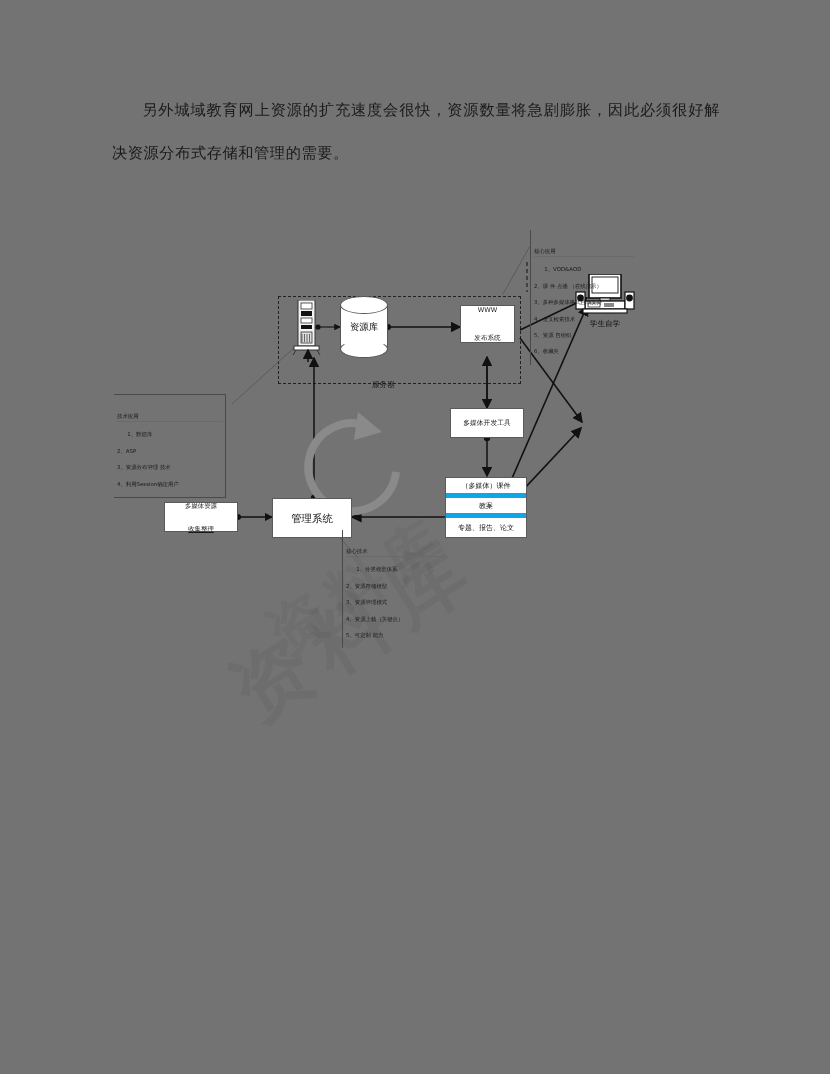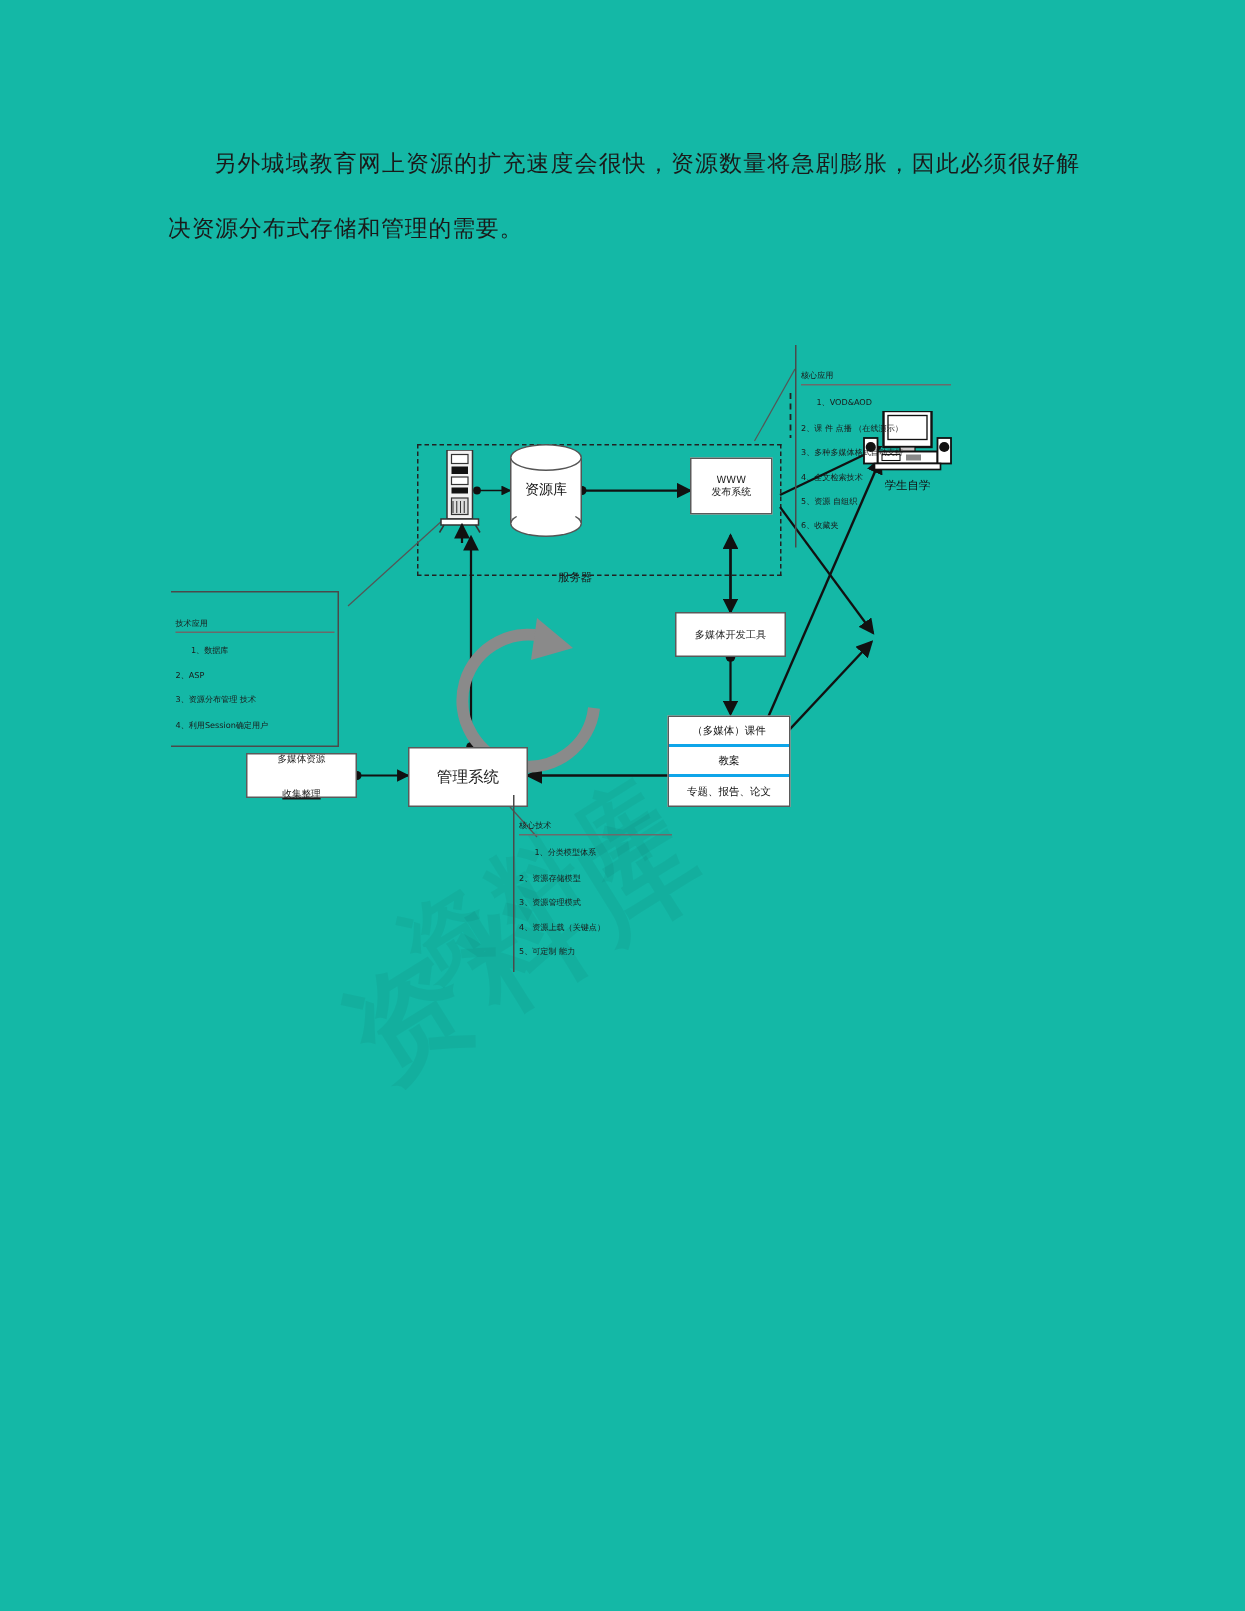--- a/index.html
+++ b/index.html
@@ -2,21 +2,21 @@
 <html lang="zh"><head>
 <meta charset="utf-8">
 <title>城域教育网资源平台</title>
 <style>
   html,body{margin:0;padding:0;background:#ffffff;}
   body{
     width:830px;height:1074px;position:relative;overflow:hidden;
     font-family:"Liberation Serif","DejaVu Serif",serif;
     color:#111;
   }
-  .page{position:absolute;left:0;top:0;width:830px;height:1074px;background:#14b8a6;}
+  .page{position:absolute;left:0;top:0;width:830px;height:1074px;background:#737373;}
 
   
   .para{
     position:absolute;
     font-size:15.2px;
     line-height:43px;
     letter-spacing:.6px;
     color:#1a1a1a;
     text-align:justify;
   }
@@ -85,21 +85,21 @@
     font-size:58px;font-weight:700;color:#000;opacity:.04;
     transform:rotate(-32deg);letter-spacing:10px;white-space:nowrap;
     pointer-events:none;
   }
 
   
   .stack{position:absolute;border:1px solid #5a5a5a;background:#fff;}
   .stack .row{
     height:20px;display:flex;align-items:center;justify-content:center;
     font-size:7px;font-family:"DejaVu Sans","Liberation Sans",sans-serif;color:#111;
-    border-bottom:2px solid #0ea5e9;
+    border-bottom:5px solid #0ea5e9;
   }
   .stack .row:last-child{border-bottom:none;}
 </style>
 </head>
 <body>
 
 <div class="page">
 
   <div class="para p1"><span class="indent"></span><span>另外城域教育网上资源的扩充速度会很快，资源数量将急剧膨胀，因此必须很好解决资源分布式存储和管理的需要。</span></div>
 
@@ -188,21 +188,21 @@
       <line x1="208" y1="136" x2="208" y2="124" stroke="#111" stroke-width="1.5" marker-end="url(#ah)"></line>
     </svg>
 
     <div class="cyl" style="left:240px;top:70px;width:48px;height:62px;">
       <div class="body"></div>
       <div class="bot"></div>
       <div class="top"></div>
       <div class="cap">资源库</div>
     </div>
 
-    <div class="box" style="left:360px;top:79px;width:55px;height:38px;flex-direction:column;font-size:6.6px;">
+    <div class="box" style="left:360px;top:79px;width:55px;height:38px;flex-direction:column;font-size:6.6px;justify-content:space-between;">
       <span>WWW</span>
       <span>发布系统</span>
     </div>
 
     <div class="box" style="left:350px;top:182px;width:74px;height:30px;font-size:6.8px;">
       <span>多媒体开发工具</span>
     </div>
 
     <div class="stack" style="left:345px;top:251px;width:82px;height:61px;">
       <div class="row">（多媒体）课件</div>

